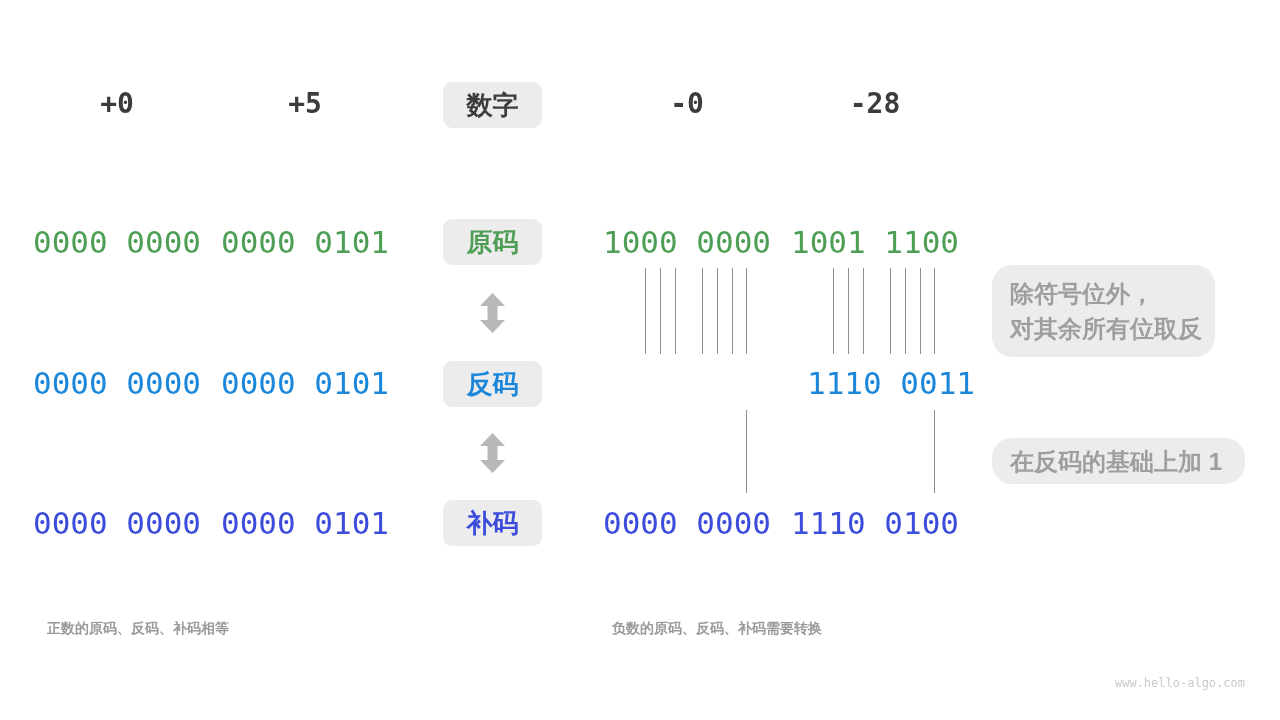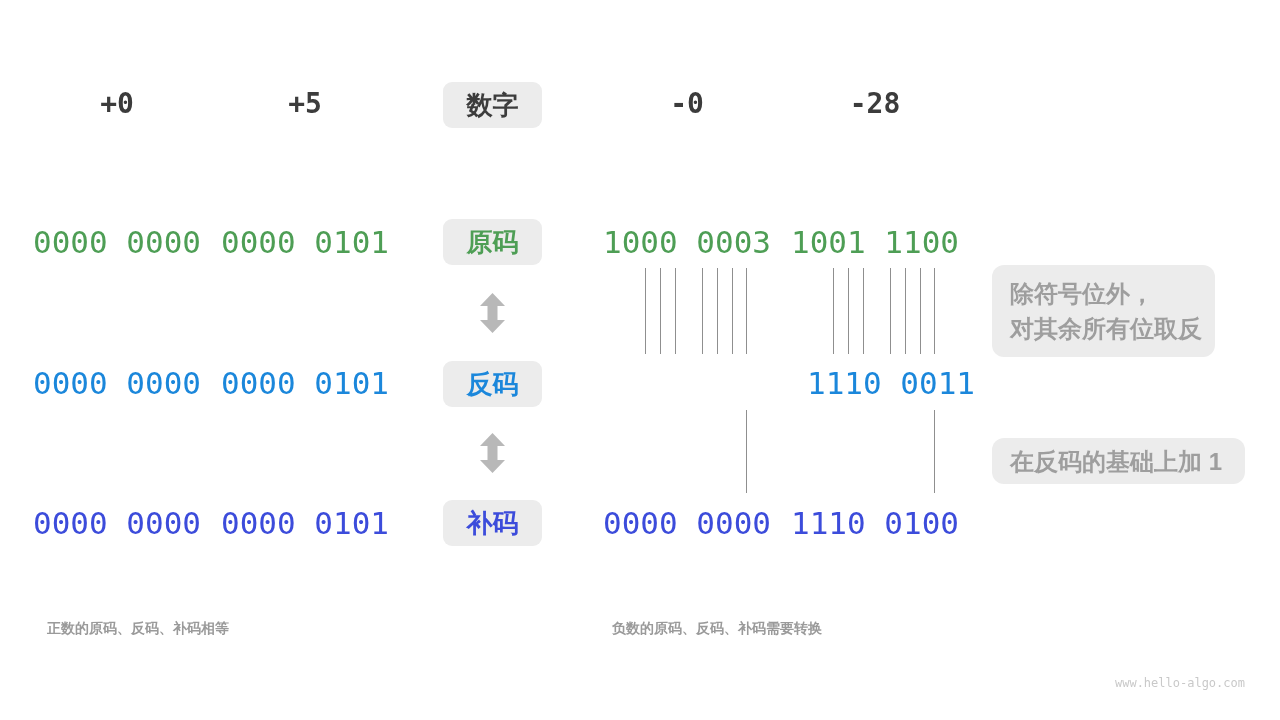--- a/index.html
+++ b/index.html
@@ -45,21 +45,21 @@
     font-size:26px;
   }
   .label-dark{color:#3c3c3c;}
   .label-green{color:#4e9e55;}
   .label-blue{color:#1b87db;}
   .label-indigo{color:#3c4cdb;}
   
   .note-box{
     position:absolute;
     background:#ececec;
-    border-radius:12px;
+    border-radius:20px;
     color:#9e9e9e;
     font-weight:bold;
     font-size:24px;
     display:flex;flex-direction:column;justify-content:center;
     padding:0 18px;
     box-sizing:border-box;
     white-space:pre;
     line-height:35px;
   }
   
@@ -103,21 +103,21 @@
   <div class="cell num-header" style="left:587px;top:88px;">-0</div>
   <div class="cell num-header" style="left:775px;top:88px;">-28</div>
 
   <div class="label-box label-dark" style="top:82px;">数字</div>
   <div class="label-box label-green" style="top:219px;">原码</div>
   <div class="label-box label-blue" style="top:361px;">反码</div>
   <div class="label-box label-indigo" style="top:500px;">补码</div>
 
   <div class="cell bits bits-green" style="left:17px;top:227px;">0000 0000</div>
   <div class="cell bits bits-green" style="left:205px;top:227px;">0000 0101</div>
-  <div class="cell bits bits-green" style="left:587px;top:227px;">1000 0003</div>
+  <div class="cell bits bits-green" style="left:587px;top:227px;">1000 0000</div>
   <div class="cell bits bits-green" style="left:775px;top:227px;">1001 1100</div>
 
   <div class="cell bits bits-blue" style="left:17px;top:368px;">0000 0000</div>
   <div class="cell bits bits-blue" style="left:205px;top:368px;">0000 0101</div>
   <div class="cell bits bits-blue" style="left:791px;top:368px;">1110 0011</div>
 
   <div class="cell bits bits-indigo" style="left:17px;top:508px;">0000 0000</div>
   <div class="cell bits bits-indigo" style="left:205px;top:508px;">0000 0101</div>
   <div class="cell bits bits-indigo" style="left:587px;top:508px;">0000 0000</div>
   <div class="cell bits bits-indigo" style="left:775px;top:508px;">1110 0100</div>

